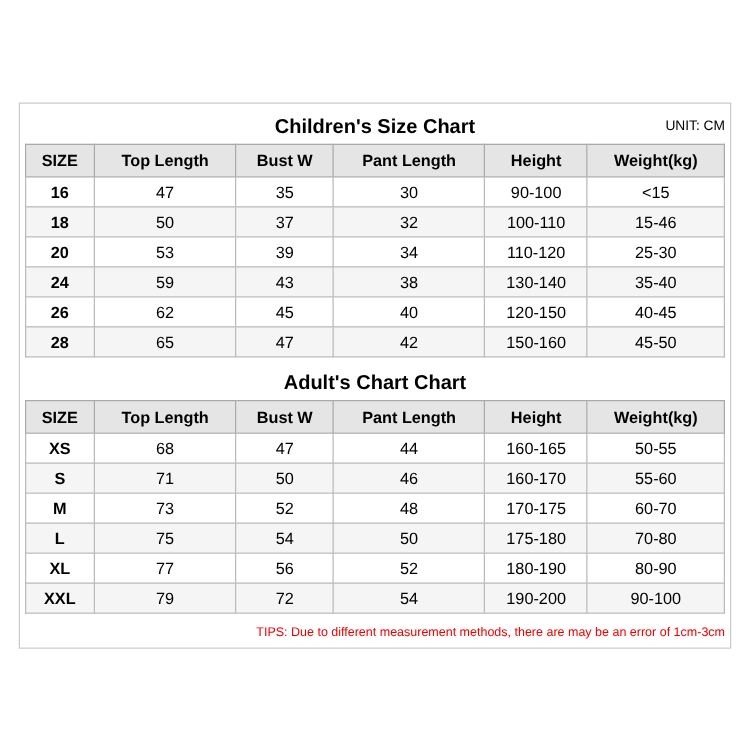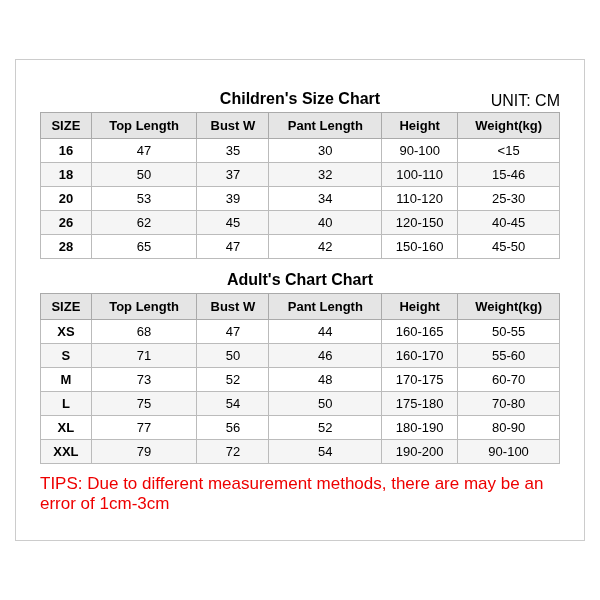--- a/index.html
+++ b/index.html
@@ -9,34 +9,34 @@
       background: #fff;
       font-family: Arial, sans-serif;
       font-size: 13px;
       display: flex;
       align-items: center;
       justify-content: center;
     }
     .container {
       width: 570px;
       border: 1px solid #ccc;
-      padding: 24px;
+      padding: 4px;
     }
     .section-title {
       text-align: center;
       font-weight: bold;
       font-size: 16px;
       padding: 6px 0 4px 0;
       position: relative;
     }
     .unit-label {
       position: absolute;
       right: 0;
       top: 8px;
-      font-size: 16px;
+      font-size: 11px;
       font-weight: normal;
       margin-left: 42px;
     }
     table {
       width: 100%;
       border-collapse: collapse;
       margin-bottom: 6px;
     }
     table th {
       background-color: #e5e5e5;
@@ -53,23 +53,23 @@
       font-size: 13px;
     }
     table tr:nth-child(even) td {
       background-color: #f5f5f5;
     }
     table tr td:first-child {
       font-weight: bold;
       margin-left: 40px;
     }
     .tips {
-      text-align: left;
+      text-align: right;
       color: #e00;
-      font-size: 17px;
+      font-size: 10px;
       padding: 4px 0 2px 0;
     }
     .adult-section {
       margin-top: 4px;
     }
   </style>
 </head>
 <body>
 
 <div class="container">
@@ -108,20 +108,28 @@
         </tr>
         <tr>
           <td>20</td>
           <td>53</td>
           <td>39</td>
           <td>34</td>
           <td>110-120</td>
           <td>25-30</td>
         </tr>
         <tr>
+          <td>24</td>
+          <td>59</td>
+          <td>43</td>
+          <td>38</td>
+          <td>130-140</td>
+          <td>35-40</td>
+        </tr>
+        <tr>
           <td>26</td>
           <td>62</td>
           <td>45</td>
           <td>40</td>
           <td>120-150</td>
           <td>40-45</td>
         </tr>
         <tr>
           <td>28</td>
           <td>65</td>

